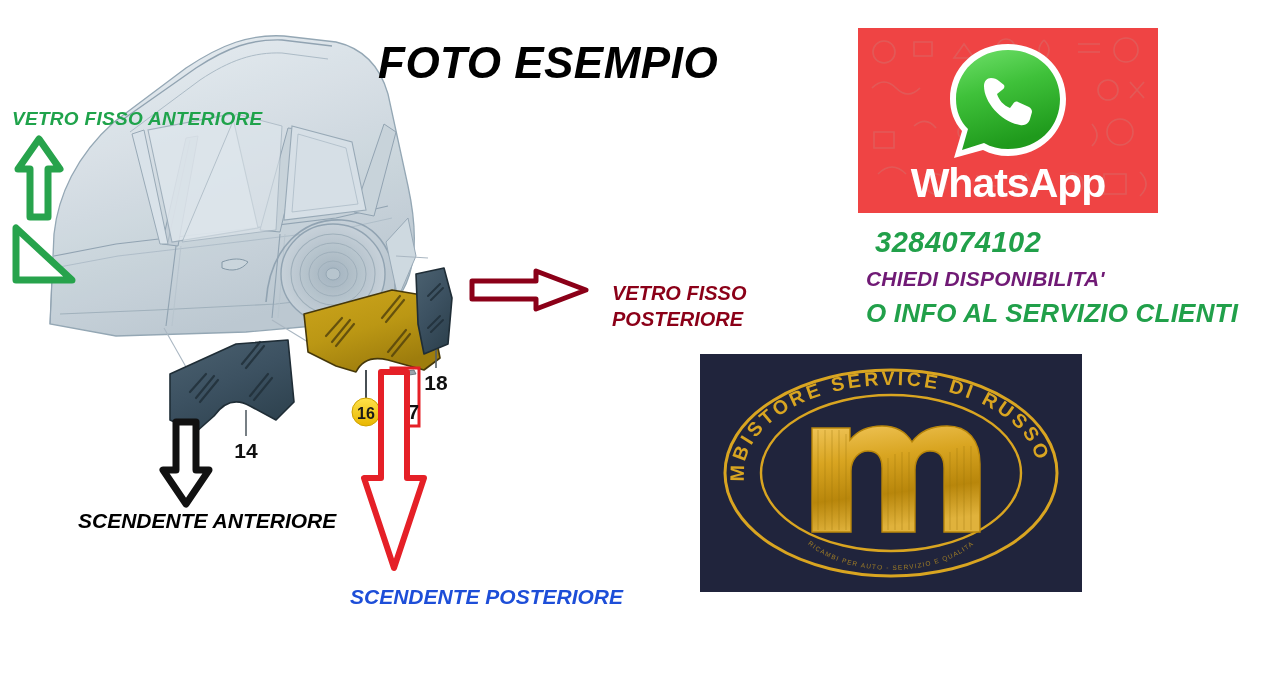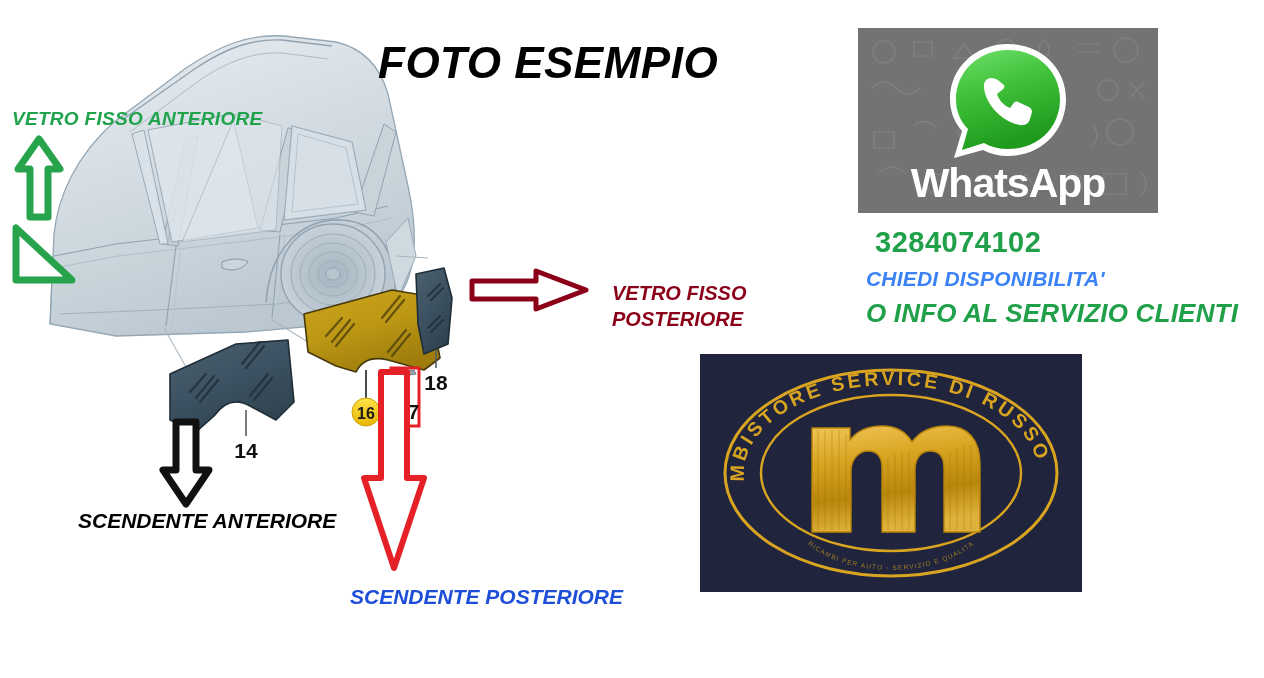--- a/index.html
+++ b/index.html
@@ -40,37 +40,37 @@
   #arrow-red-right{left:468px;top:268px;}
   #arrow-black-down{left:158px;top:418px;}
   #arrow-red-down{left:358px;top:368px;}
 
   
   #car-diagram{left:36px;top:6px;}
 
   
   #whatsapp-banner{
     left:858px;top:28px;width:300px;height:185px;
-    background:#737373;overflow:hidden;
+    background:#ef4444;overflow:hidden;
   }
   #whatsapp-doodles{left:0;top:0;width:300px;height:185px;opacity:.16;}
   #whatsapp-logo-mark{left:88px;top:12px;}
   #whatsapp-wordmark{
     left:0;top:132px;width:300px;text-align:center;
     font-size:41px;font-weight:bold;color:#ffffff;letter-spacing:-1px;
   }
 
   
   #contact-phone{
-    left:875px;top:226px;font-size:29px;font-weight:bold;
+    left:875px;top:226px;font-size:29px;font-weight:bold;font-style:italic;
     color:#21A04A;letter-spacing:.5px;
   }
   #contact-line1{
     left:866px;top:267px;font-size:21px;font-weight:bold;font-style:italic;
-    color:#3b82f6;letter-spacing:.2px;
+    color:#701a75;letter-spacing:.2px;
   }
   #contact-line2{
     left:866px;top:298px;font-size:26px;font-weight:bold;font-style:italic;
     color:#21A04A;letter-spacing:.2px;
   }
 
   
   #shop-logo-plate{
     left:700px;top:354px;width:382px;height:238px;
     background:#20243C;overflow:hidden;

